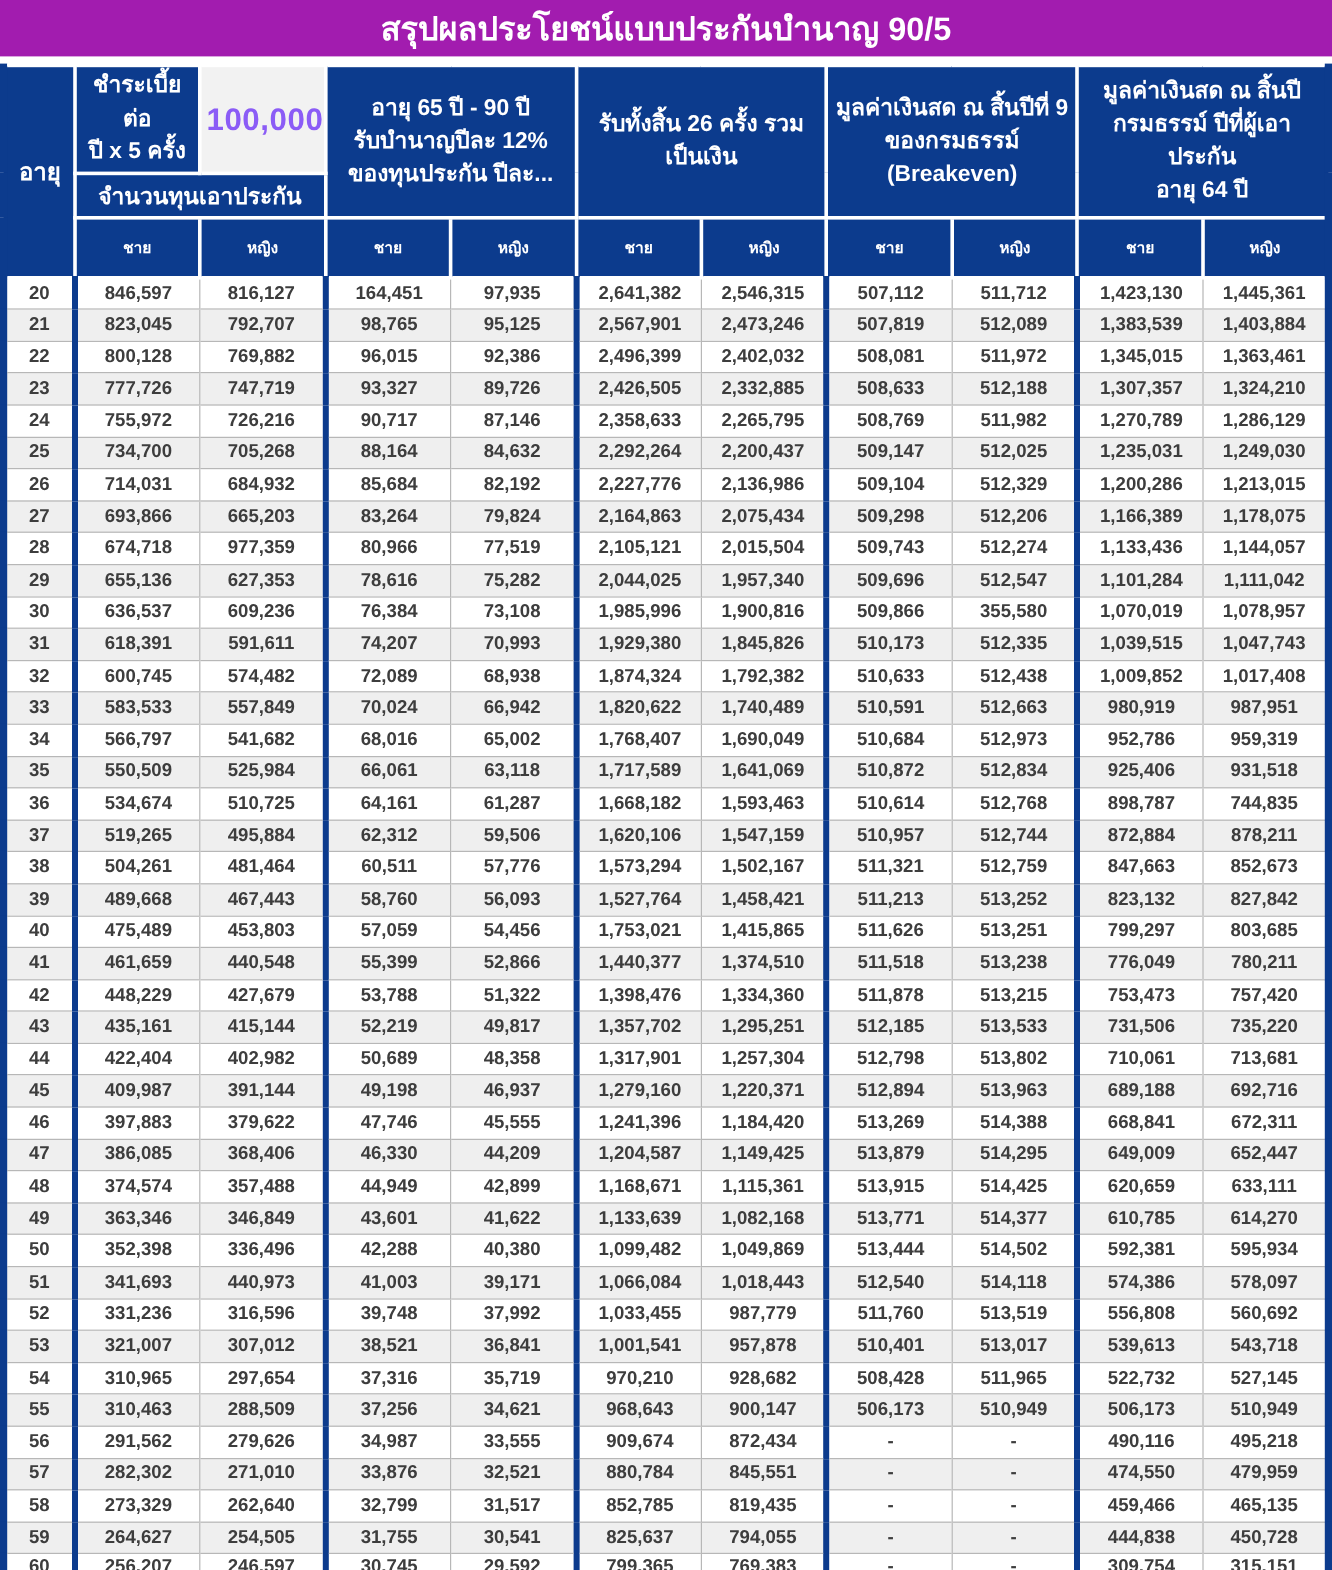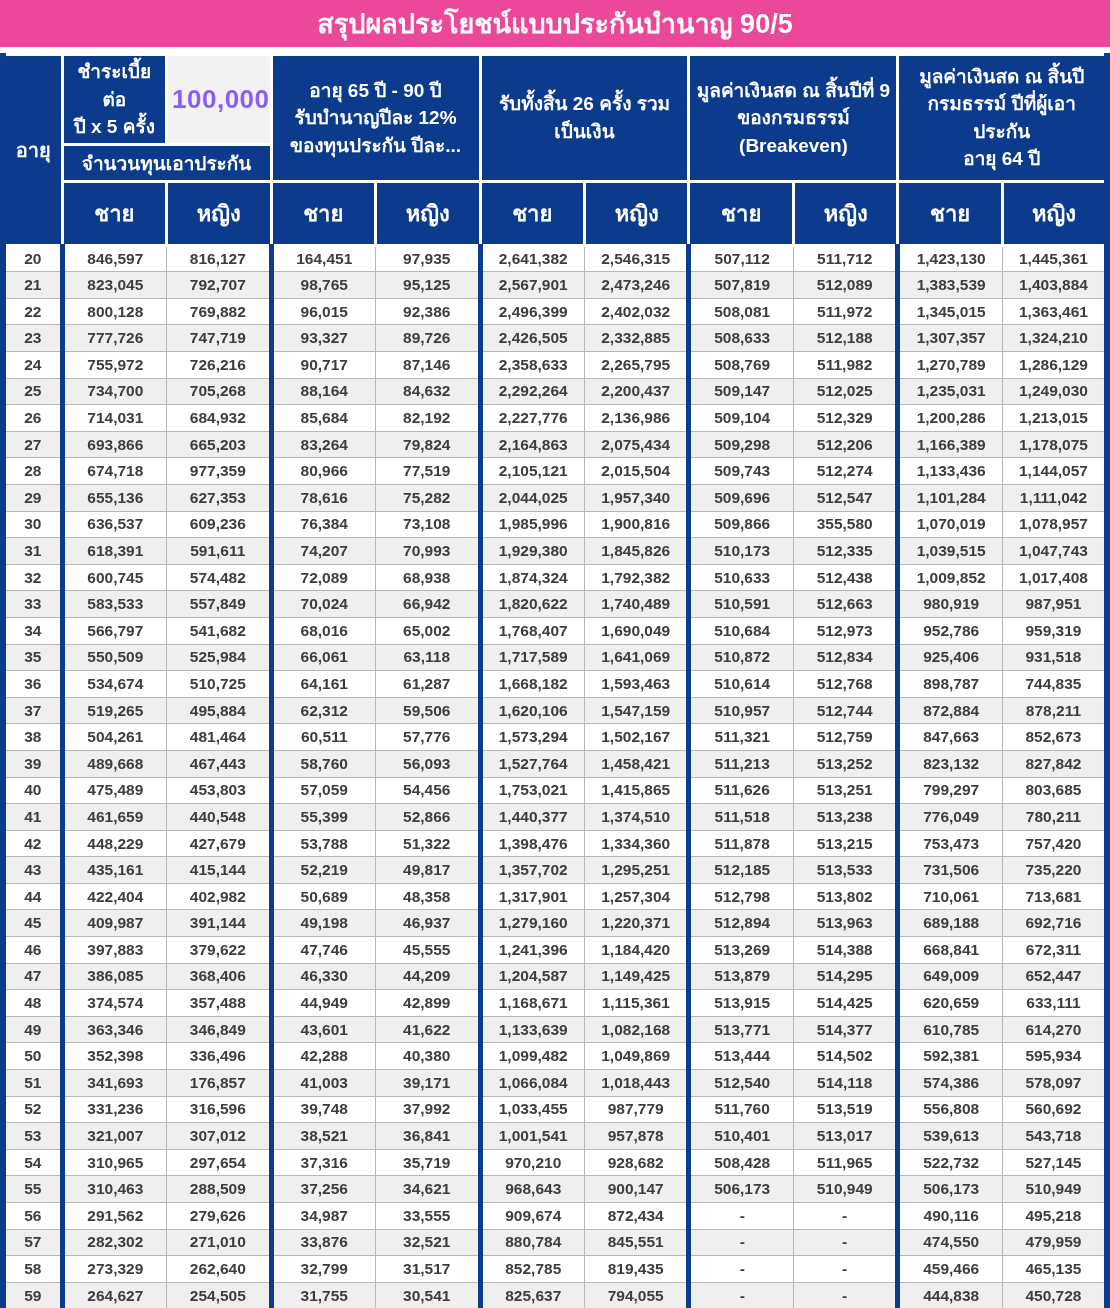--- a/index.html
+++ b/index.html
@@ -7,21 +7,21 @@
     background: #ffffff;
     font-family: "Liberation Sans", "DejaVu Sans", sans-serif;
     width: 1110px;
   }
   .page { width: 1110px; }
 
   
   .title-bar {
     width: 1110px;
     height: 47px;
-    background: #ec4899;
+    background: #a21caf;
     color: #ffffff;
     display: flex;
     align-items: center;
     justify-content: center;
     font-size: 27px;
     font-weight: bold;
     margin-bottom: 6px;
   }
 
   
@@ -56,21 +56,21 @@
     height: 56px;
   }
   th.premium-th { font-size: 19px; }
   th.sumbox {
     background: #f2f2f2;
     color: #8b5cf6;
     font-size: 26px;
     letter-spacing: 0.5px;
   }
   tr.sum-label-row th { height: 32px; font-size: 19px; }
-  tr.gender-row th { height: 28px; font-size: 22px; padding: 13px 4px; }
+  tr.gender-row th { height: 28px; font-size: 13px; padding: 13px 4px; }
 
   tbody td {
     height: 26.6px;
     text-align: center;
     vertical-align: middle;
     font-size: 15.5px;
     font-weight: bold;
     color: #3d3d3d;
     border-top: 1px solid #b7b7b7;
     padding: 0 4px;
@@ -546,21 +546,21 @@
           <td>1,099,482</td>
           <td>1,049,869</td>
           <td>513,444</td>
           <td>514,502</td>
           <td>592,381</td>
           <td>595,934</td>
         </tr>
         <tr>
           <td>51</td>
           <td>341,693</td>
-          <td>176,857</td>
+          <td>440,973</td>
           <td>41,003</td>
           <td>39,171</td>
           <td>1,066,084</td>
           <td>1,018,443</td>
           <td>512,540</td>
           <td>514,118</td>
           <td>574,386</td>
           <td>578,097</td>
         </tr>
         <tr>

